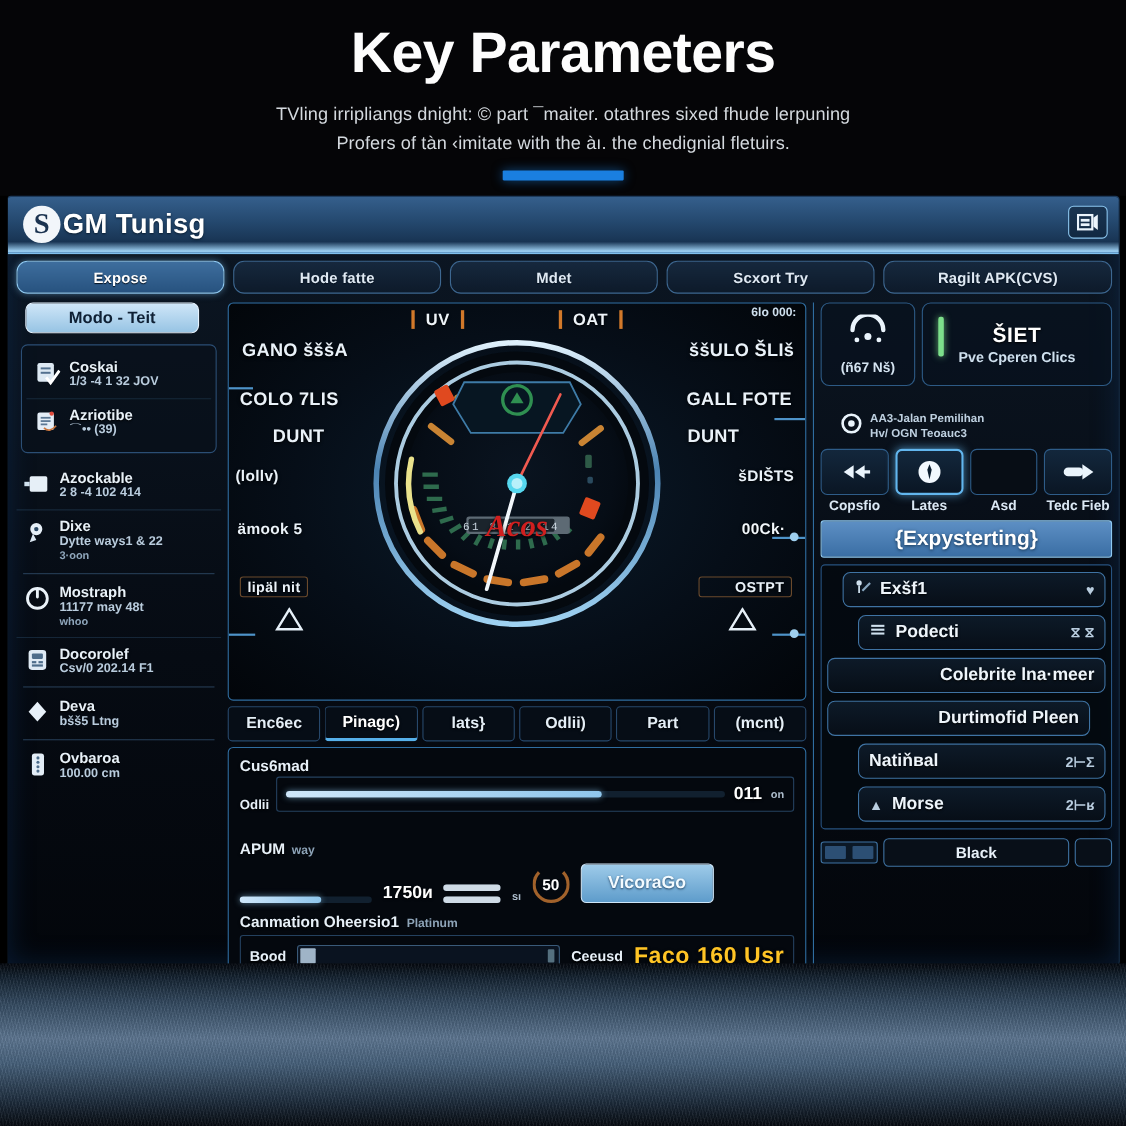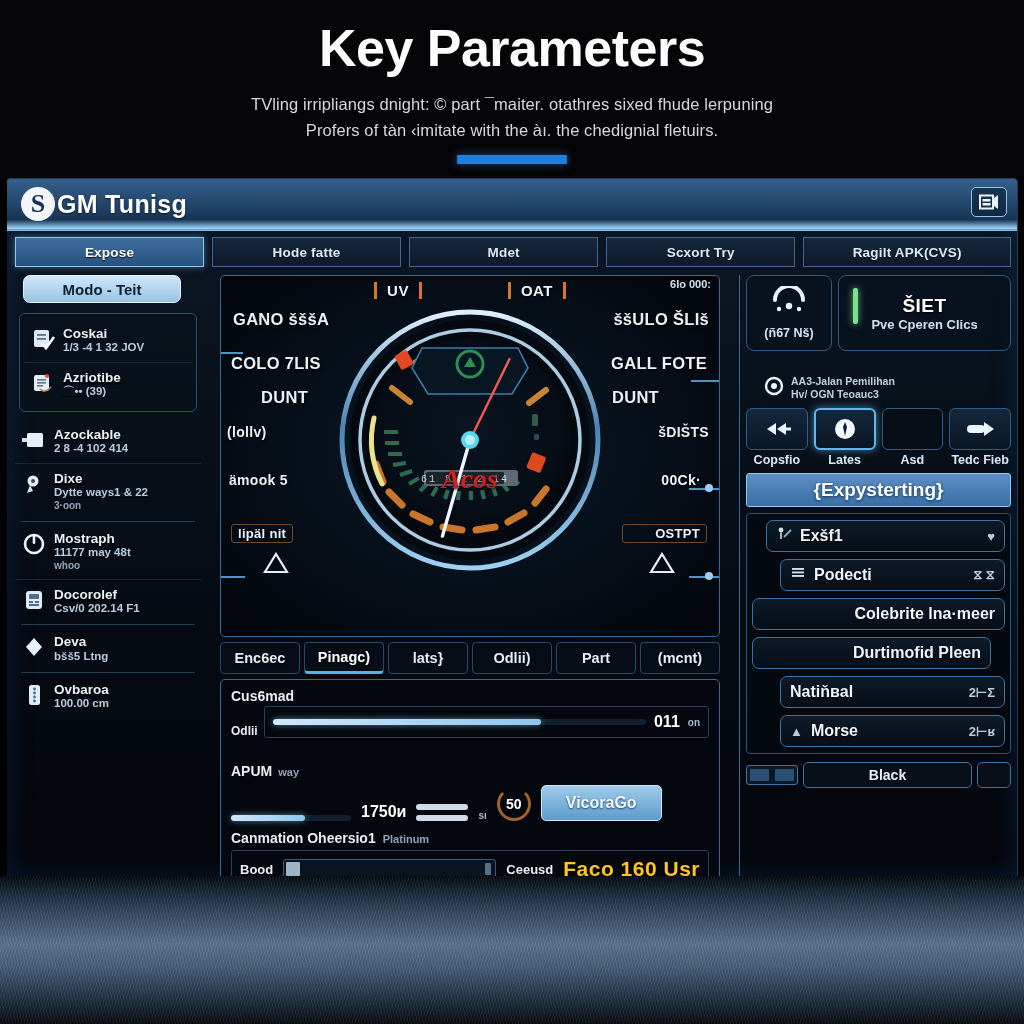--- a/index.html
+++ b/index.html
@@ -37,43 +37,43 @@
   .app-title { position: absolute; left: 50px; top: 11px; font-size: 25px; font-weight: 700;
     color: #fff; letter-spacing: .3px; text-shadow: 0 1px 2px #0a1c2e; }
   .win-btn { position: absolute; right: 12px; top: 8px; width: 36px; height: 30px;
     border: 1.5px solid #8cc6ef; border-radius: 5px;
     background: rgba(12,30,50,.6); display:flex; align-items:center; justify-content:center; }
   .win-btn svg { display:block; }
 
   
   .tabbar { position: absolute; left: 8px; top: 58px; width: 996px; height: 30px;
     display: flex; gap: 8px; }
-  .tab { flex: 1; height: 30px; border-radius: 0; border: 1px solid #3d6790;
+  .tab { flex: 1; height: 30px; border-radius: 10px; border: 1px solid #3d6790;
     background: linear-gradient(180deg,#16283d,#0d1a2a);
     color: #dfe9f3; font-size: 13.5px; font-weight: 700;
     display:flex; align-items:center; justify-content:center; letter-spacing:.2px;
     text-shadow: 0 1px 1px #04101d; }
   .tab.active { background: linear-gradient(180deg,#3e6e9e,#27527f);
     border-color: #8ec8f0; color:#ffffff;
     box-shadow: 0 0 7px rgba(120,190,240,.5); }
   .tab.t-wide { flex: 1.1; }
 
   
-  .body { position: absolute; left: 8px; top: 96px; width: 996px; height: 640px; display: flex; gap: 19px; }
+  .body { position: absolute; left: 8px; top: 96px; width: 996px; height: 640px; display: flex; gap: 6px; }
 
   
   .sidebar { width: 186px; position: relative; }
   .side-head { width: 158px; height: 28px; margin: 0 0 10px 8px; border-radius: 7px;
     background: linear-gradient(180deg,#cfe6f8,#97c4e4);
     border: 1px solid #e6f3ff; color: #0f2034; font-size: 15px; font-weight: 700;
     display:flex; align-items:center; justify-content:center; }
   .side-group { margin: 0 4px 8px 4px; border: 1px solid #2b4e74; border-radius: 6px;
     background: rgba(8,16,26,.6); padding: 5px 4px; }
   .s-item { display: flex; align-items: flex-start; gap: 7px; padding: 7px 6px; }
-  .s-item + .s-item { border-top: 1px solid rgba(40,70,100,.45); text-decoration: underline; }
+  .s-item + .s-item { border-top: 1px solid rgba(40,70,100,.45); }
   .s-ico { flex: 0 0 26px; width:26px; height:26px; display:flex; align-items:center; justify-content:center; }
   .s-txt { min-width: 0; }
   .s-title { font-size: 13.5px; font-weight: 700; color: #e8f1f8; line-height: 1.12;
     white-space: nowrap; overflow: hidden; text-shadow: 0 1px 2px #000; }
   .s-sub { font-size: 11.5px; font-weight: 700; color: #b9ccdd; line-height: 1.2;
     white-space: nowrap; overflow: hidden; }
   .s-sub2 { font-size: 10px; font-weight: 700; color: #8fa6bb; line-height: 1.2; }
   .side-sep { height:1px; background: rgba(70,110,150,.5); margin: 2px 6px; }
 
   

